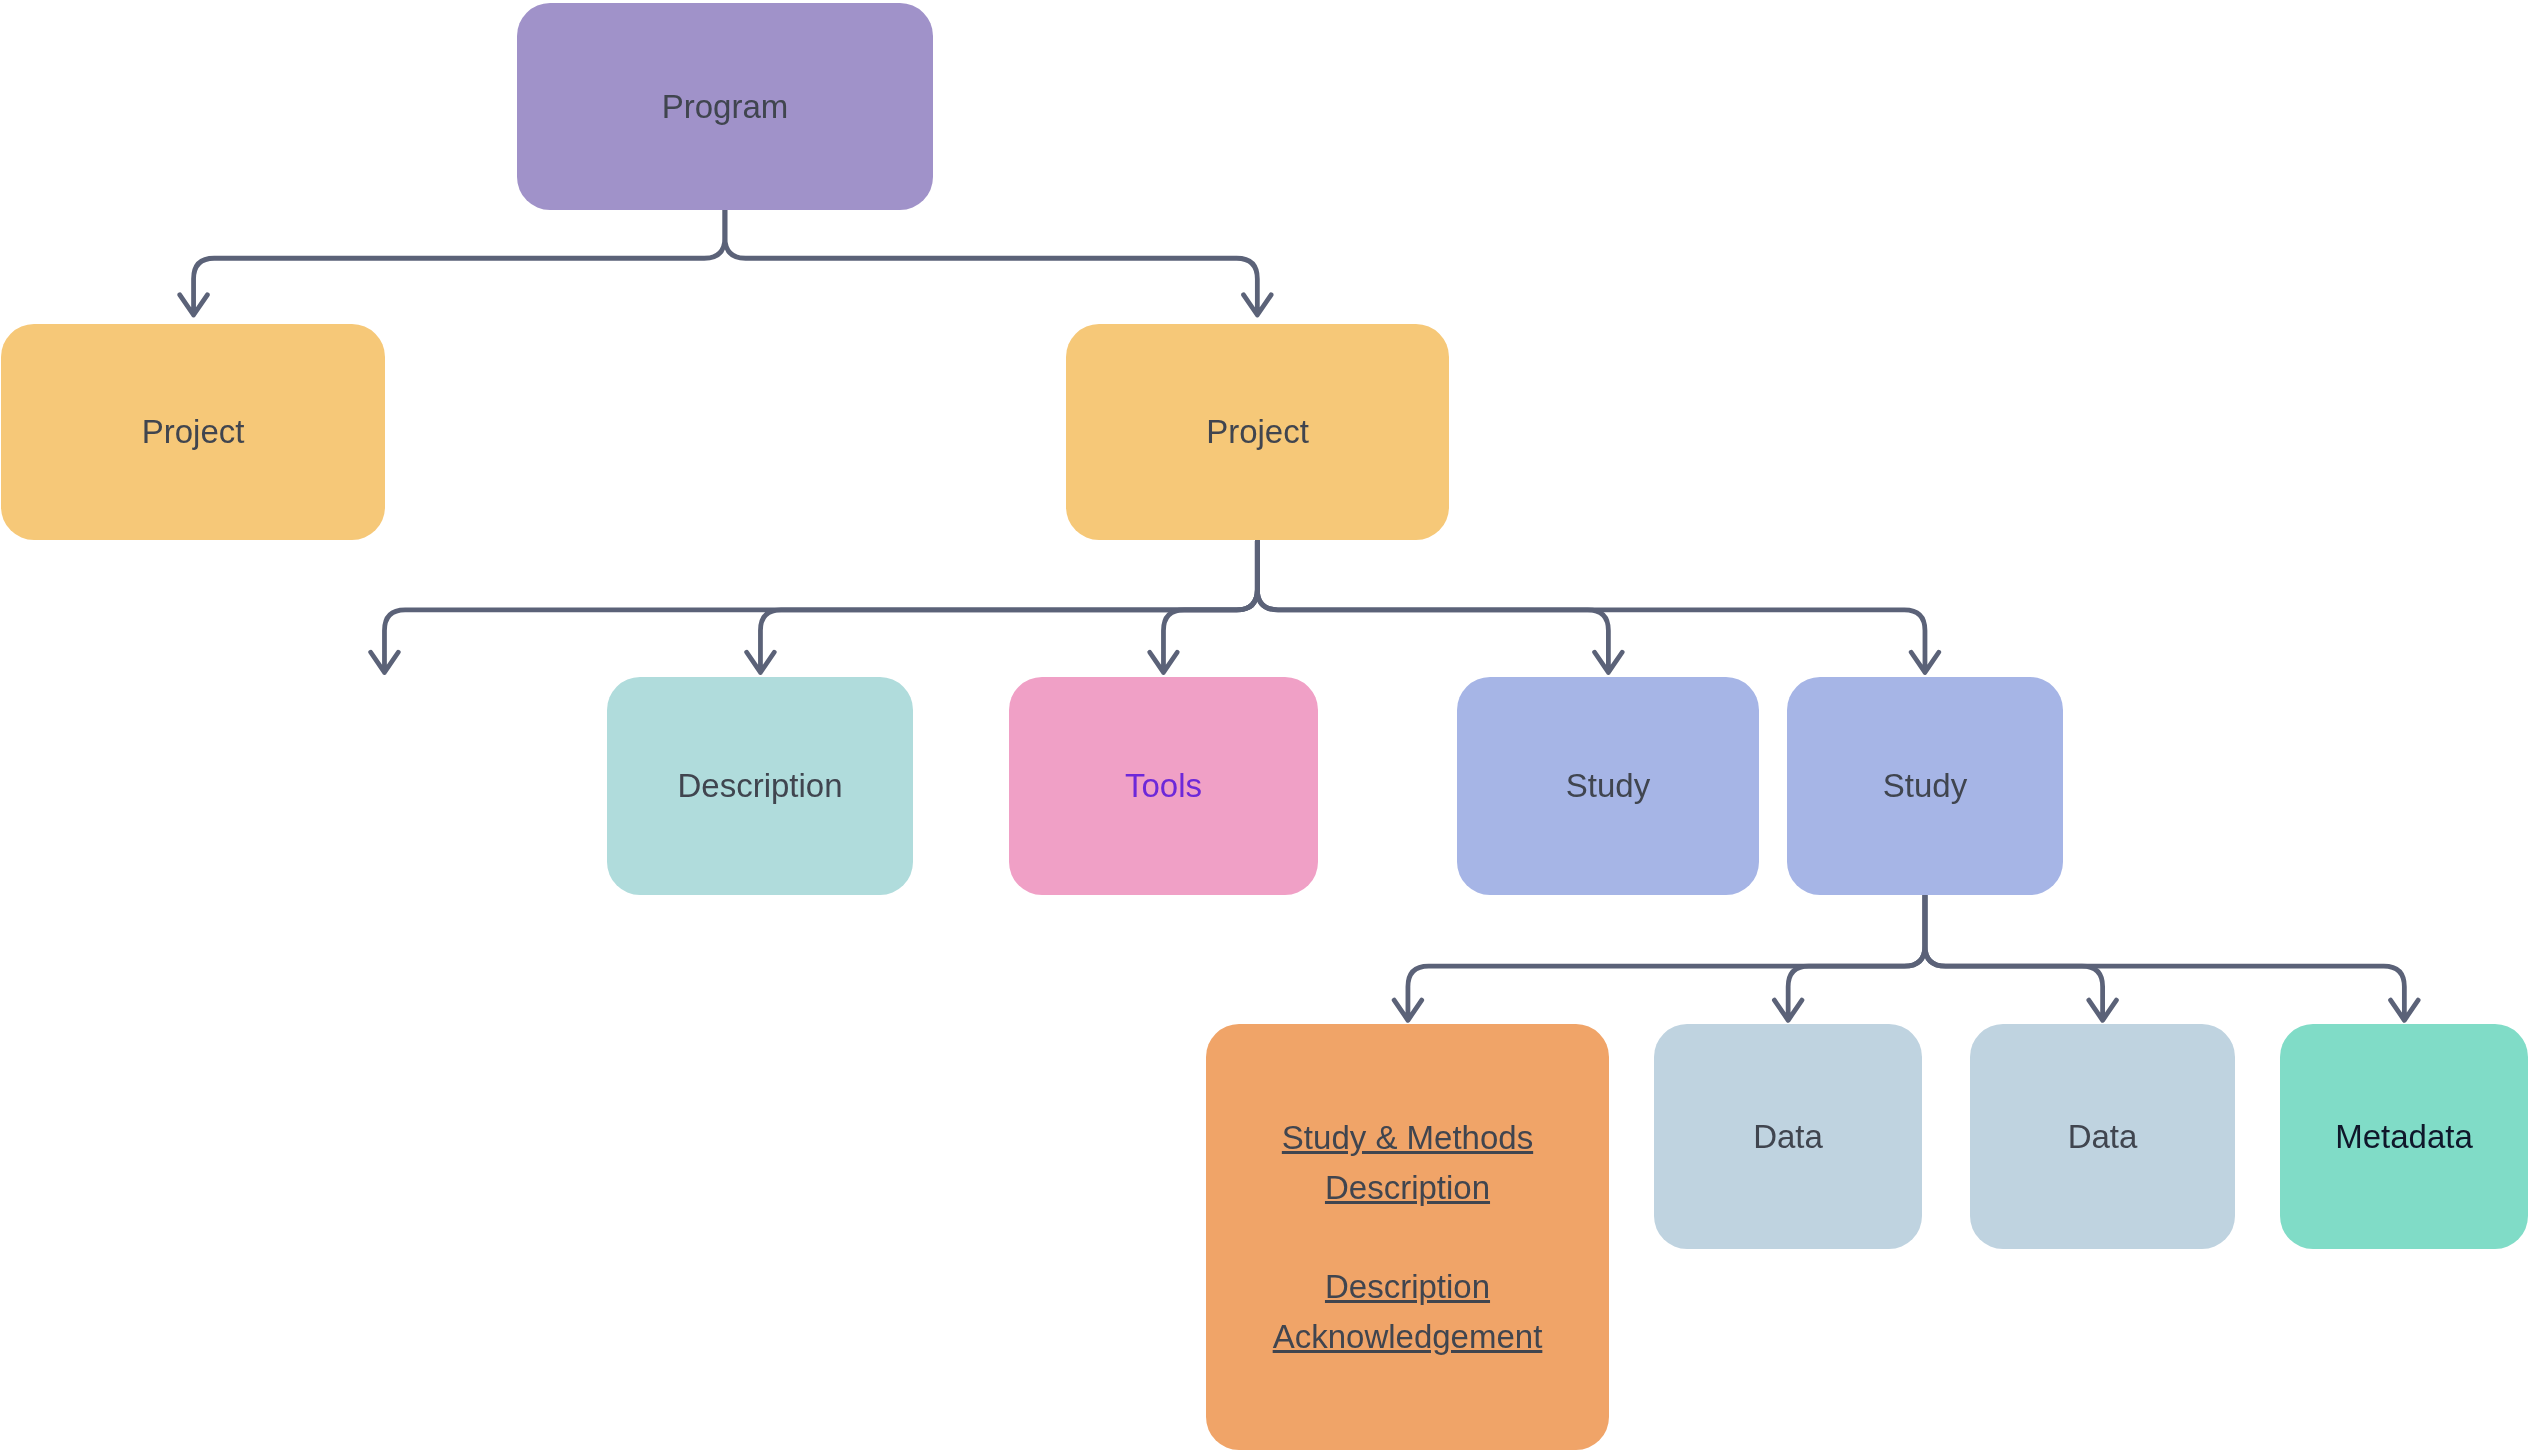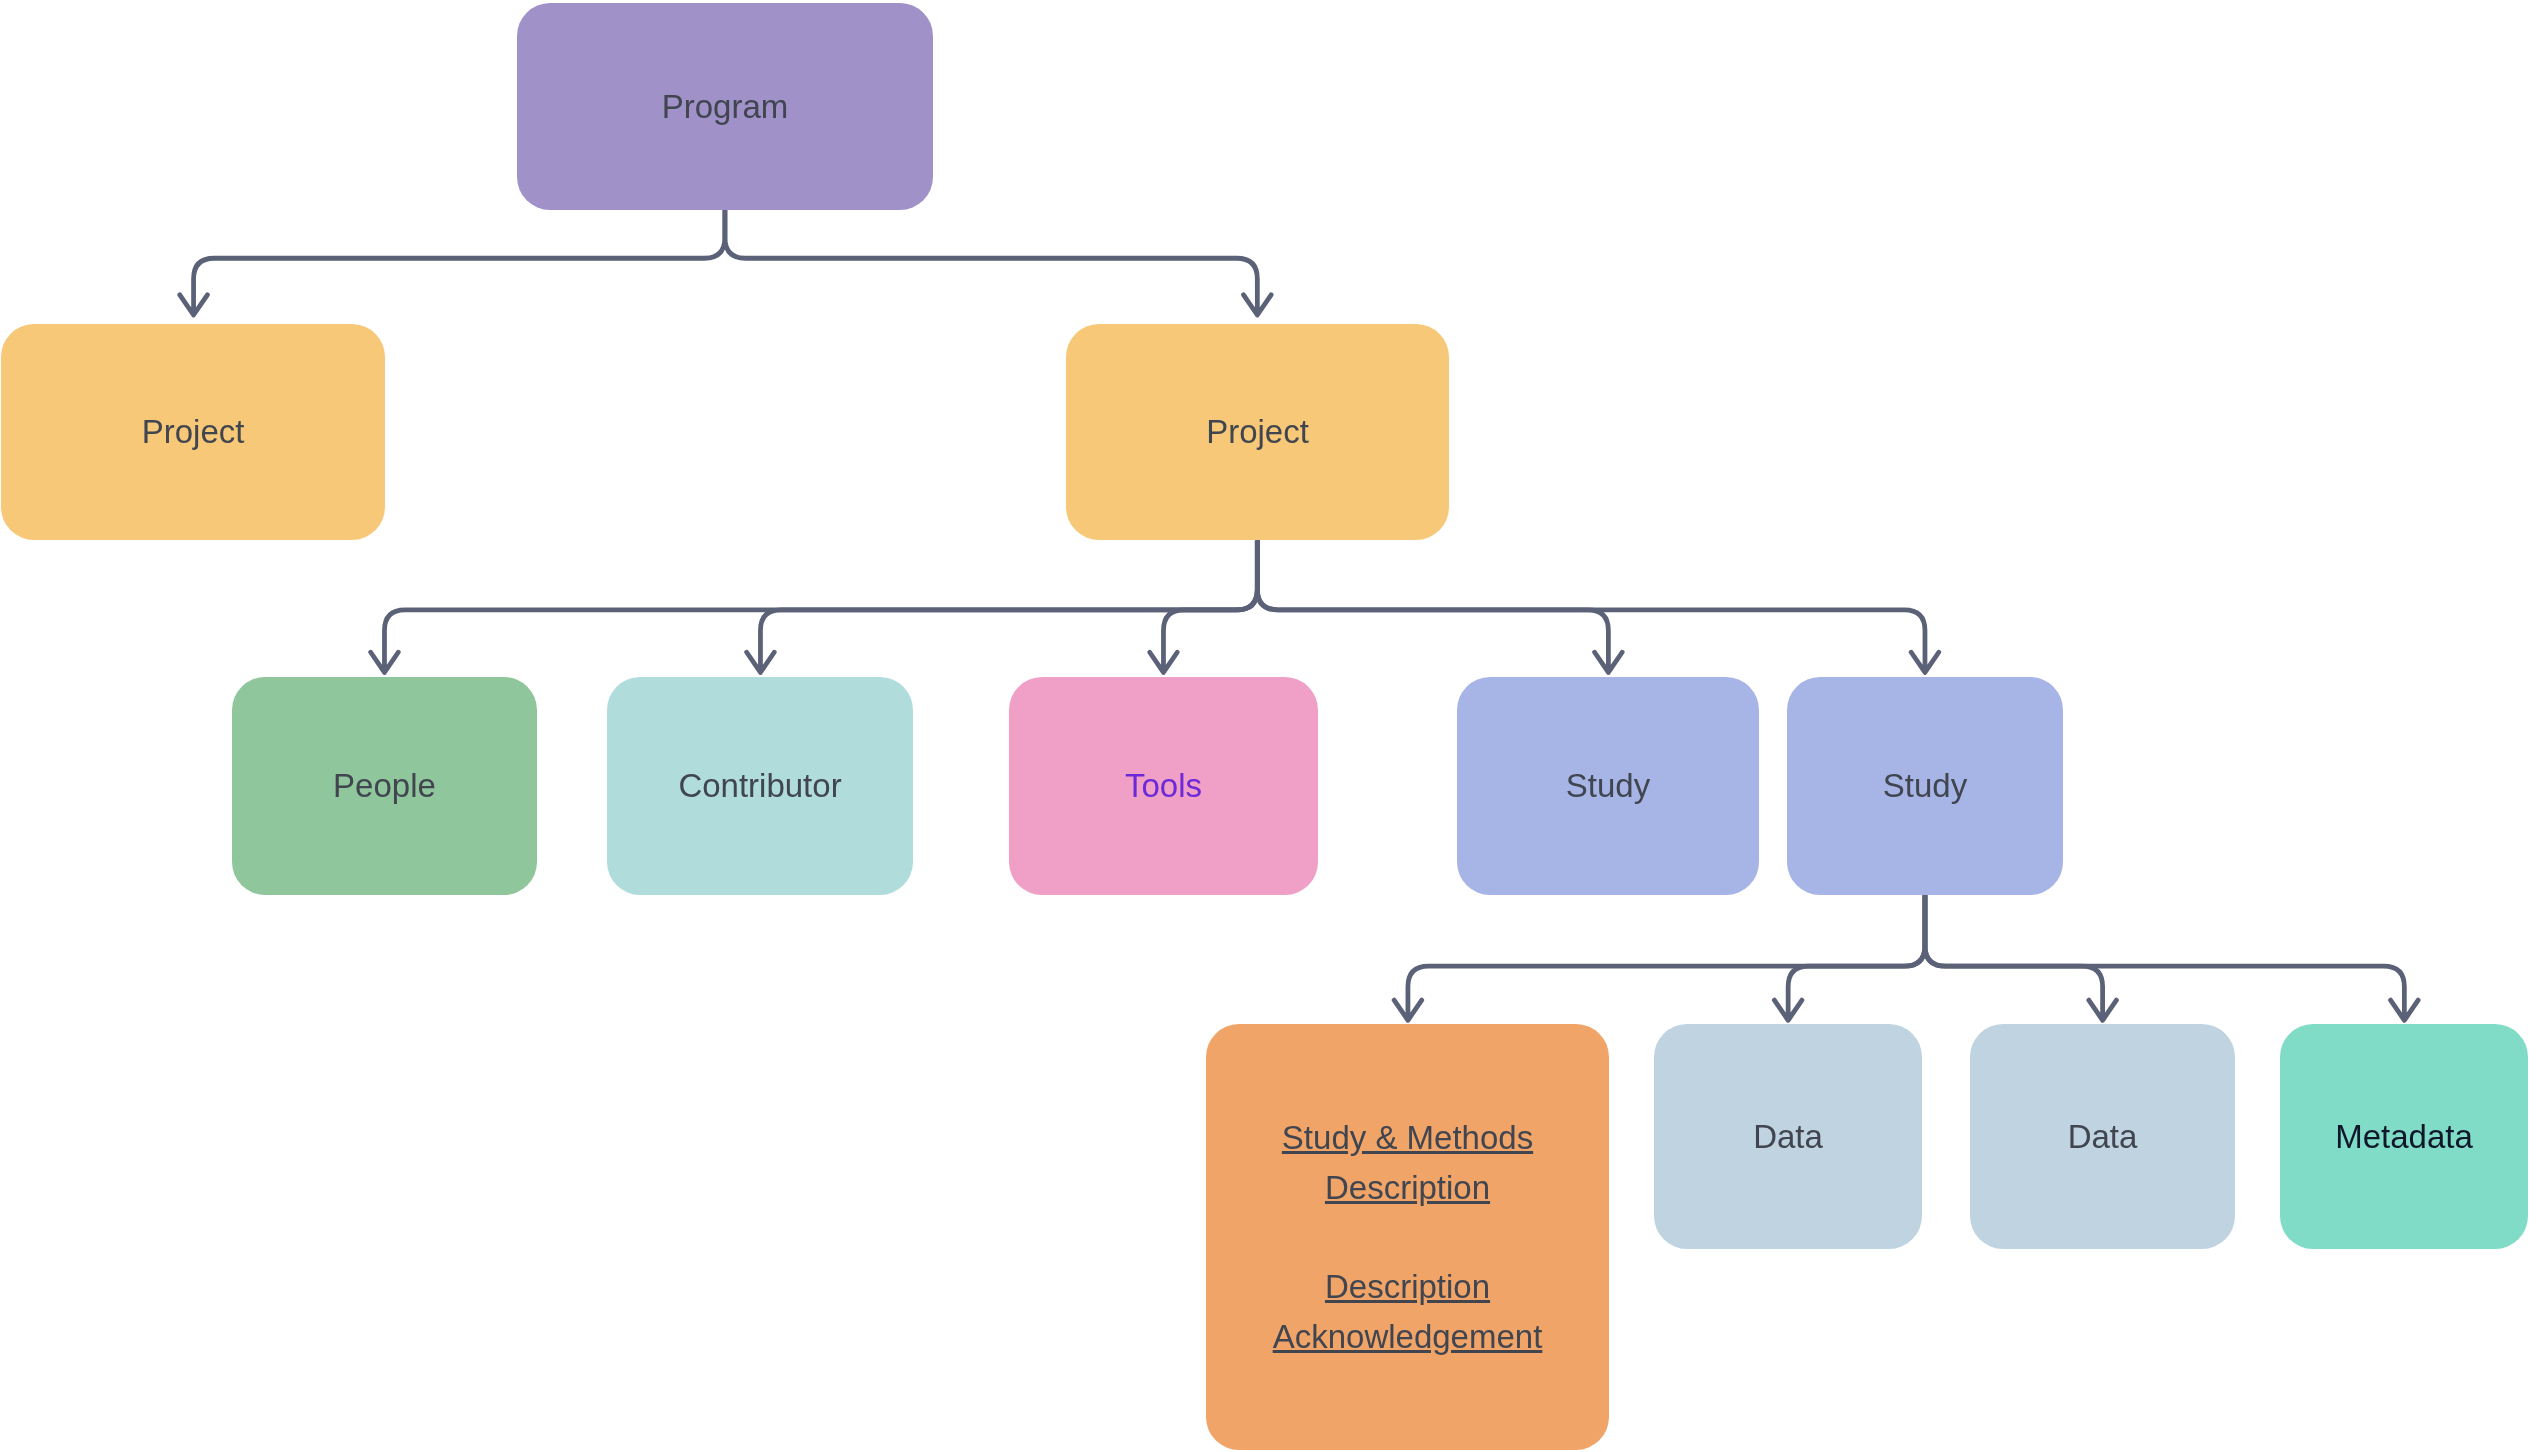--- a/index.html
+++ b/index.html
@@ -95,26 +95,23 @@
   </div>
 
   <div class="node n-project-left" style="background-color: rgb(246, 200, 120); color: rgb(64, 69, 79);">
     <span class="label">Project</span>
   </div>
 
   <div class="node n-project-right" style="background-color: rgb(246, 200, 120); color: rgb(64, 69, 79);">
     <span class="label">Project</span>
   </div>
 
-  <div class="node n-people" style="background-color: rgb(143, 198, 156); color: rgb(64, 69, 79);">
-    <span class="label">People</span>
-  </div>
 
   <div class="node n-publications" style="background-color: rgb(176, 220, 220); color: rgb(64, 69, 79);">
-    <span class="label">Contributor</span>
+    <span class="label">Description</span>
   </div>
 
   <div class="node n-tools" style="background-color: rgb(240, 160, 198); color: #6d28d9;">
     <span class="label">Tools</span>
   </div>
 
   <div class="node n-study-1" style="background-color: rgb(166, 181, 230); color: rgb(64, 69, 79);">
     <span class="label">Study</span>
   </div>
 

